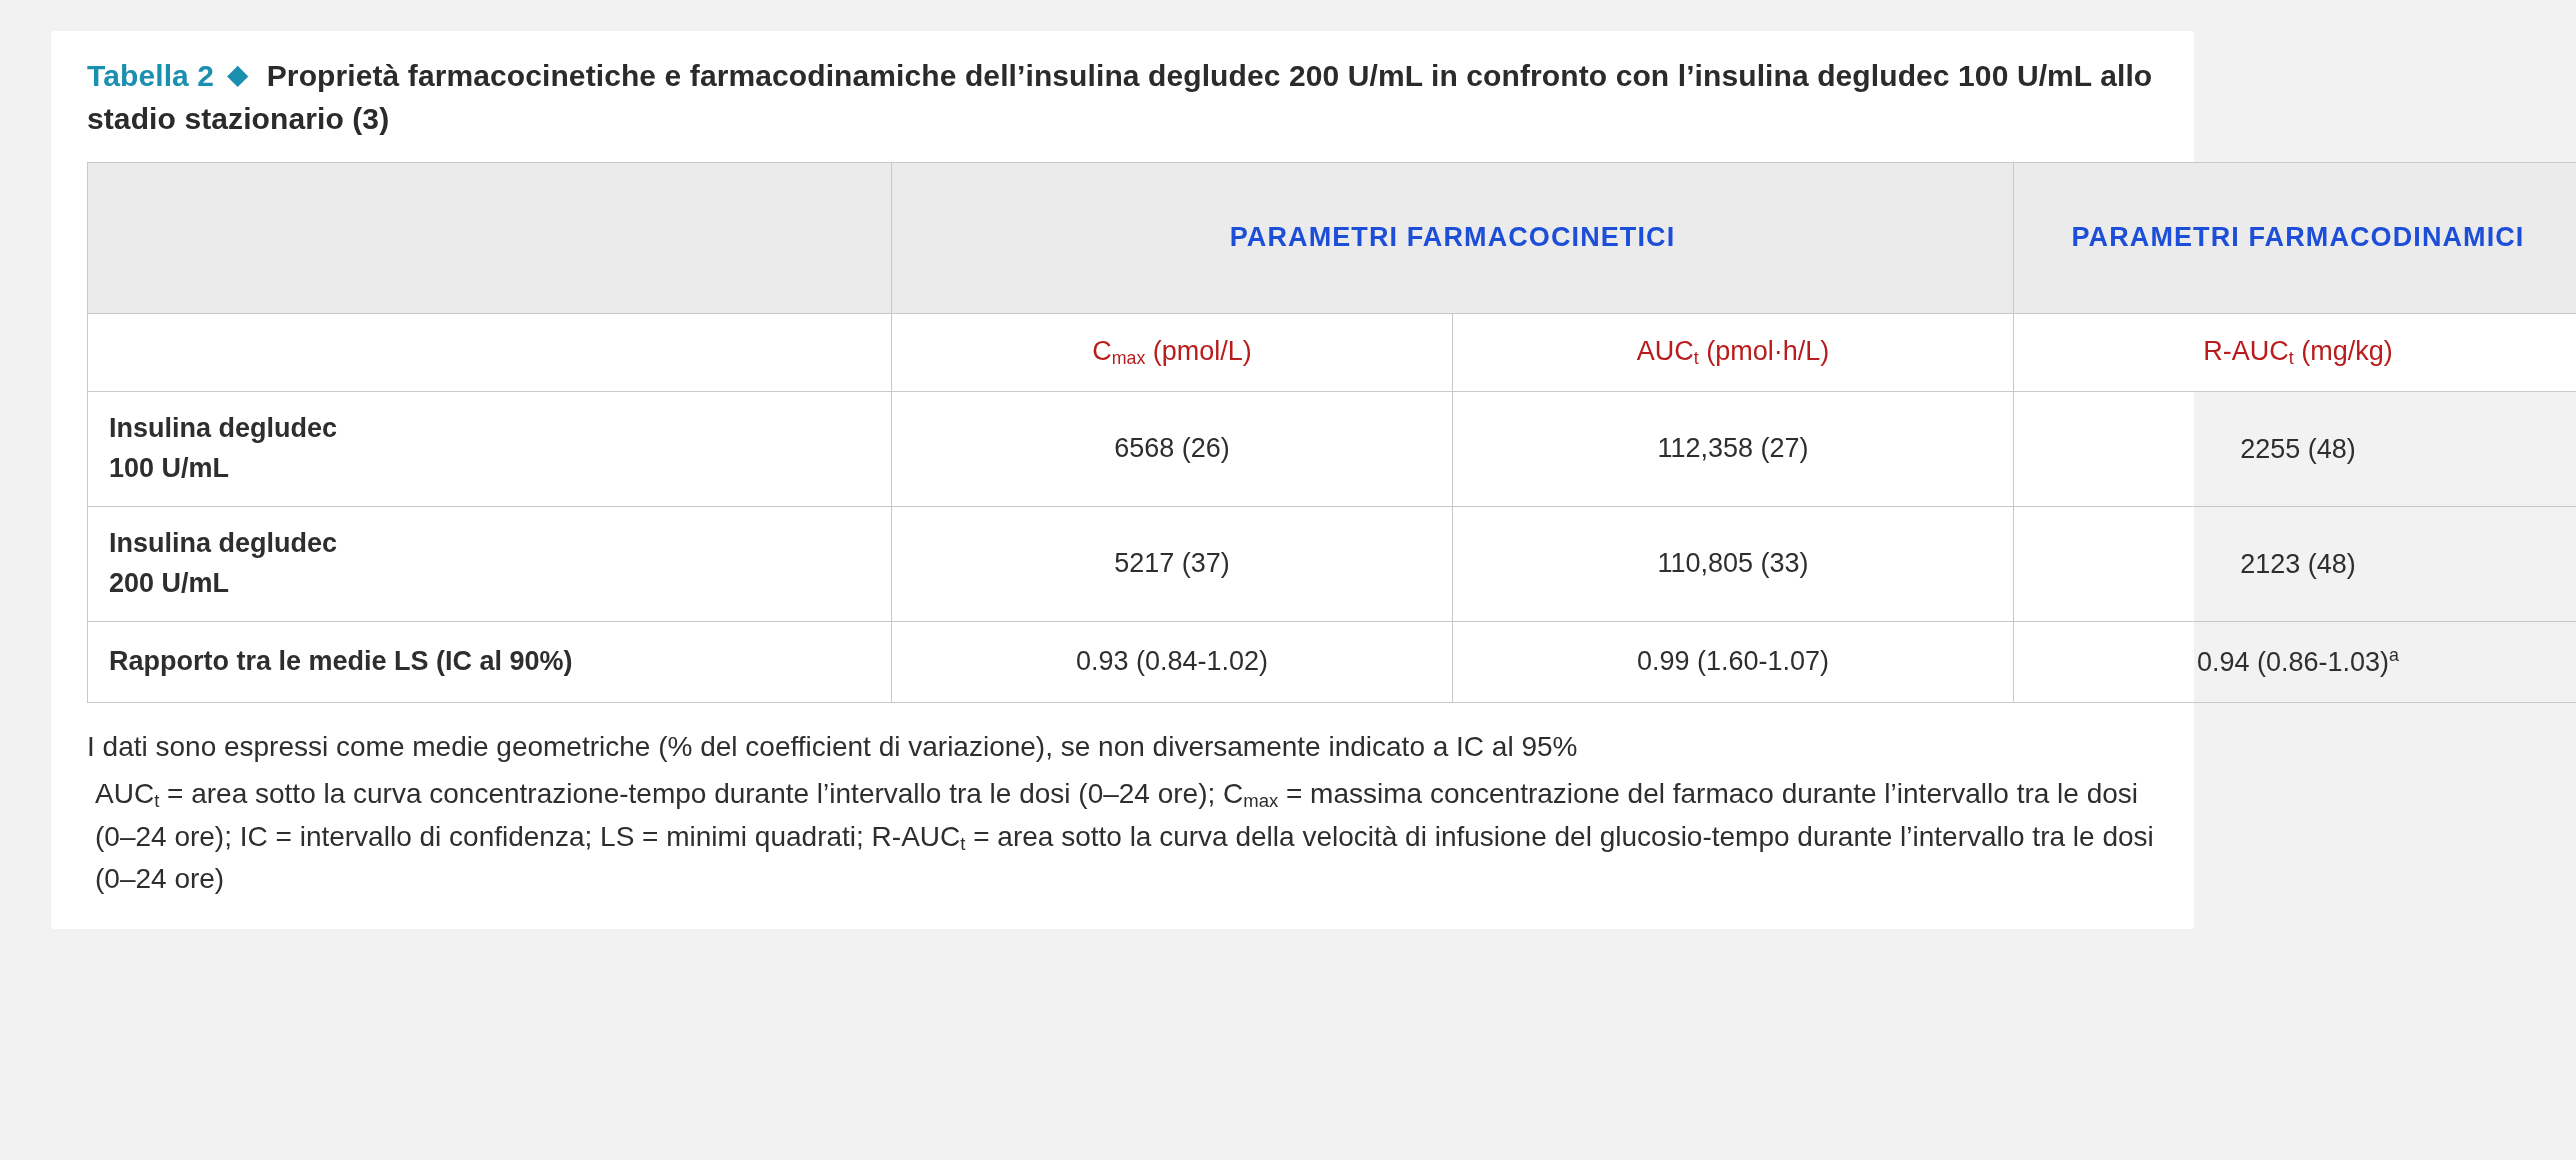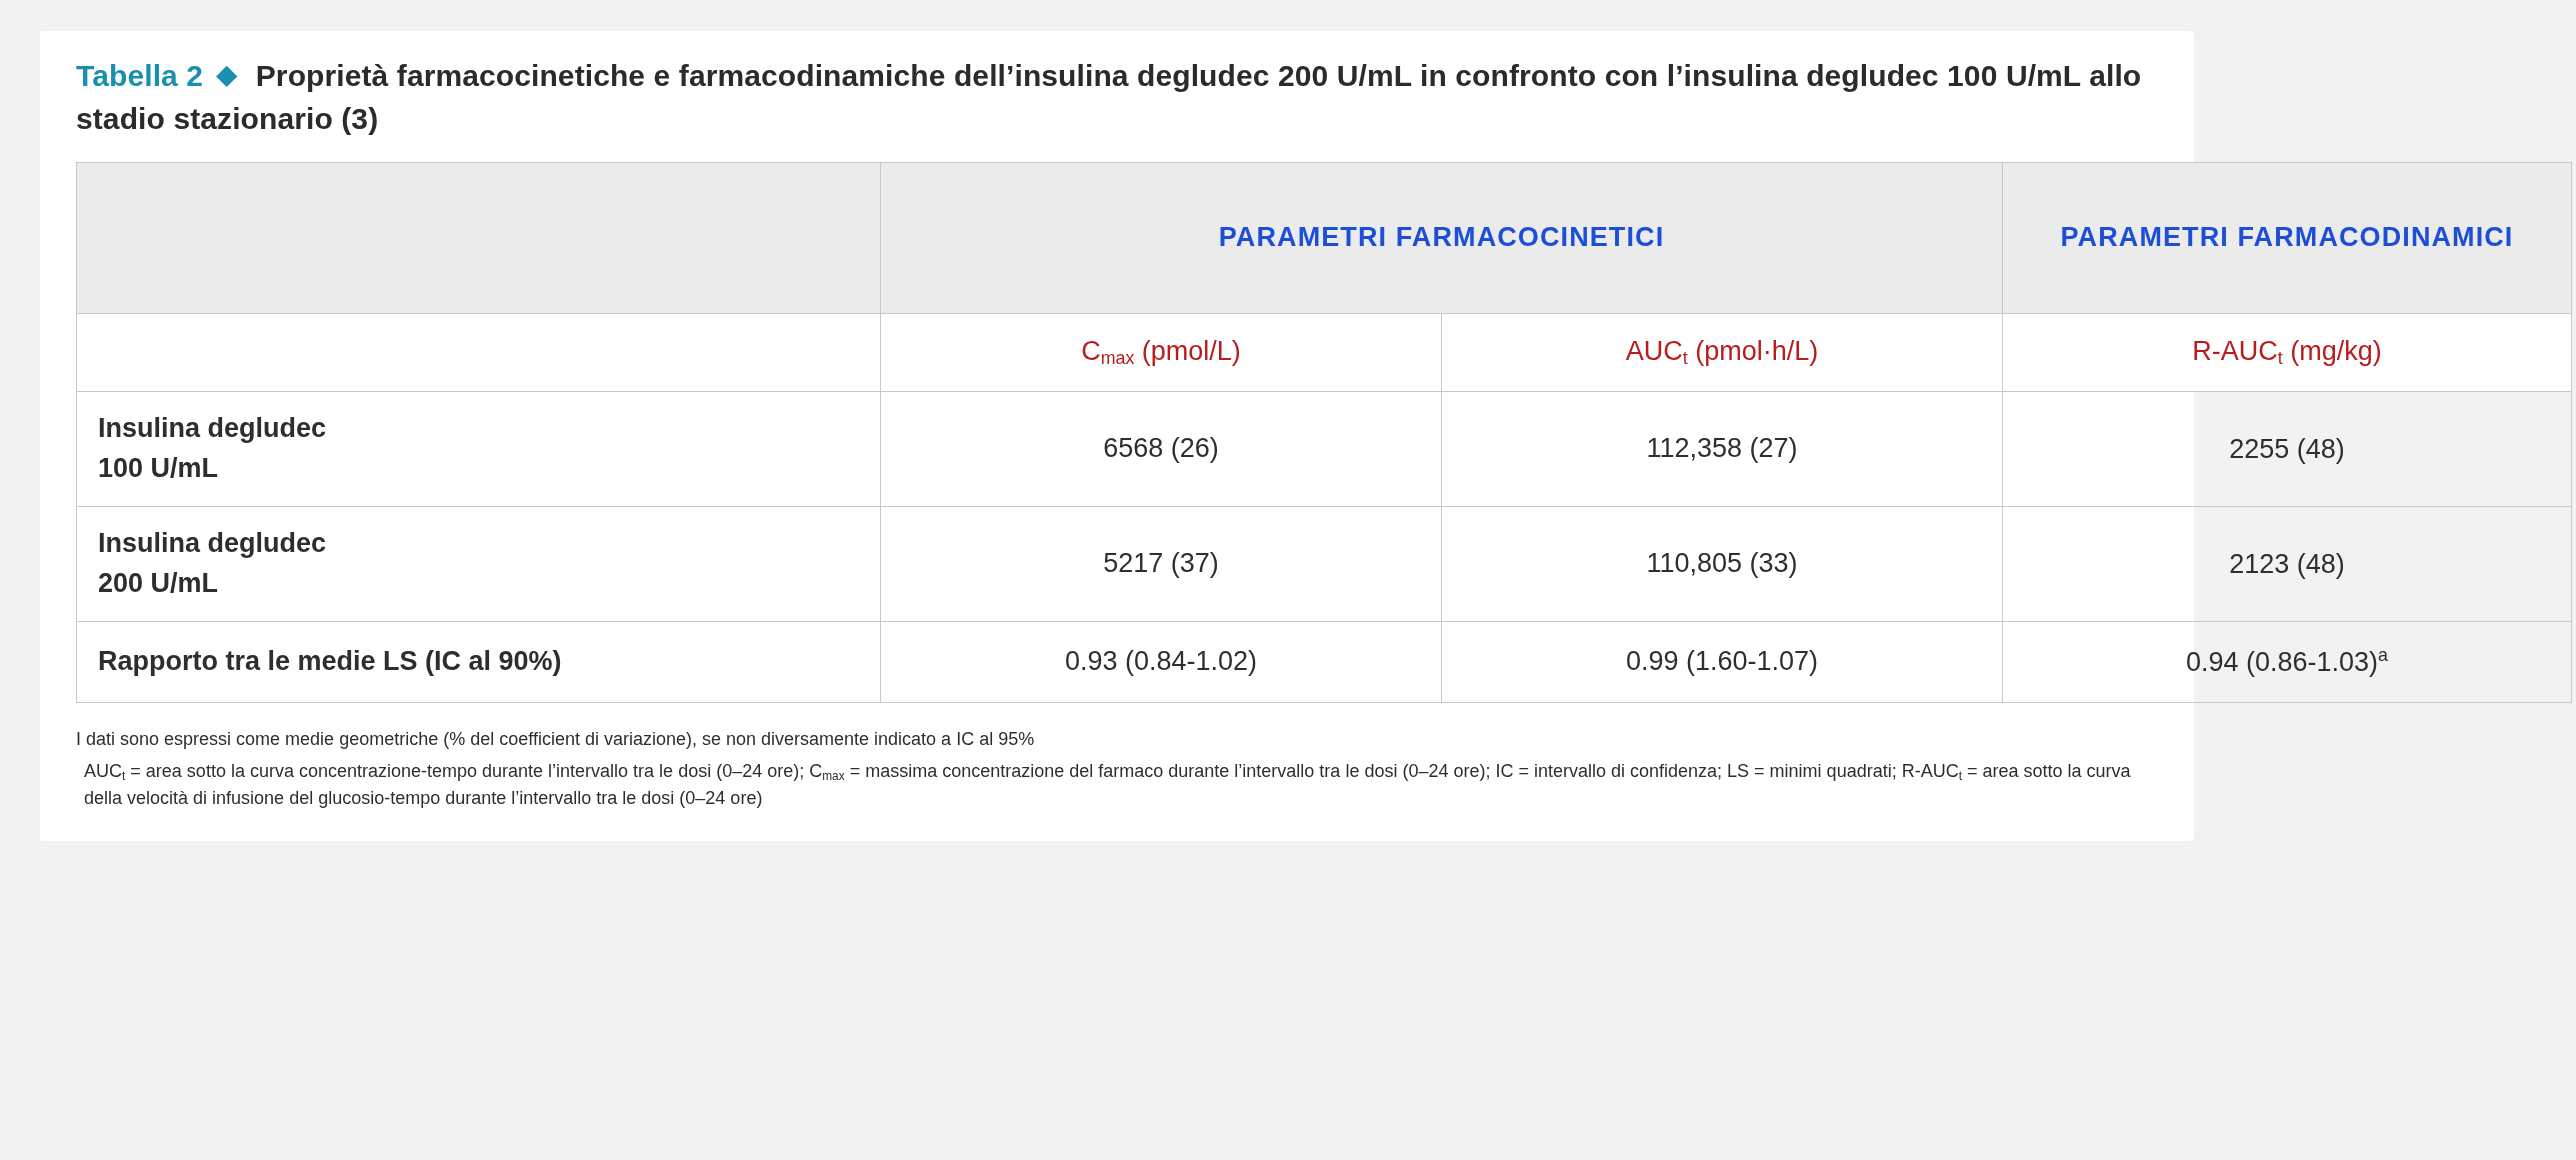--- a/index.html
+++ b/index.html
@@ -12,21 +12,21 @@
     height: 1160px;
     font-family: "Liberation Sans", sans-serif;
     color: #2e2e2e;
     -webkit-font-smoothing: antialiased;
   }
 
   .page {
     width: 2240px;
     height: 1160px;
     box-sizing: border-box;
-    padding: 31px 46px 0 40px;
+    padding: 31px 46px 0 51px;
     background: #f2f2f2;
   }
 
   
   .title-card {
     background: #ffffff;
     border-radius: 3.3px 3.3px 0 0;
     padding: 24.4px 36px 21px 36px;
     box-sizing: border-box;
   }
@@ -128,21 +128,21 @@
   }
 
   
   .notes-card {
     background: #ffffff;
     border-radius: 0 0 3.3px 3.3px;
     padding: 23px 36px 28px 36px;
     box-sizing: border-box;
   }
   .note {
-    font-size: 18px;
+    font-size: 28px;
     line-height: 1.52;
     color: #2e2e2e;
   }
   .note + .note { margin-top: 4.9px; margin-left: 8px; }
 </style>
 </head>
 <body>
 
 <div class="page">
 

